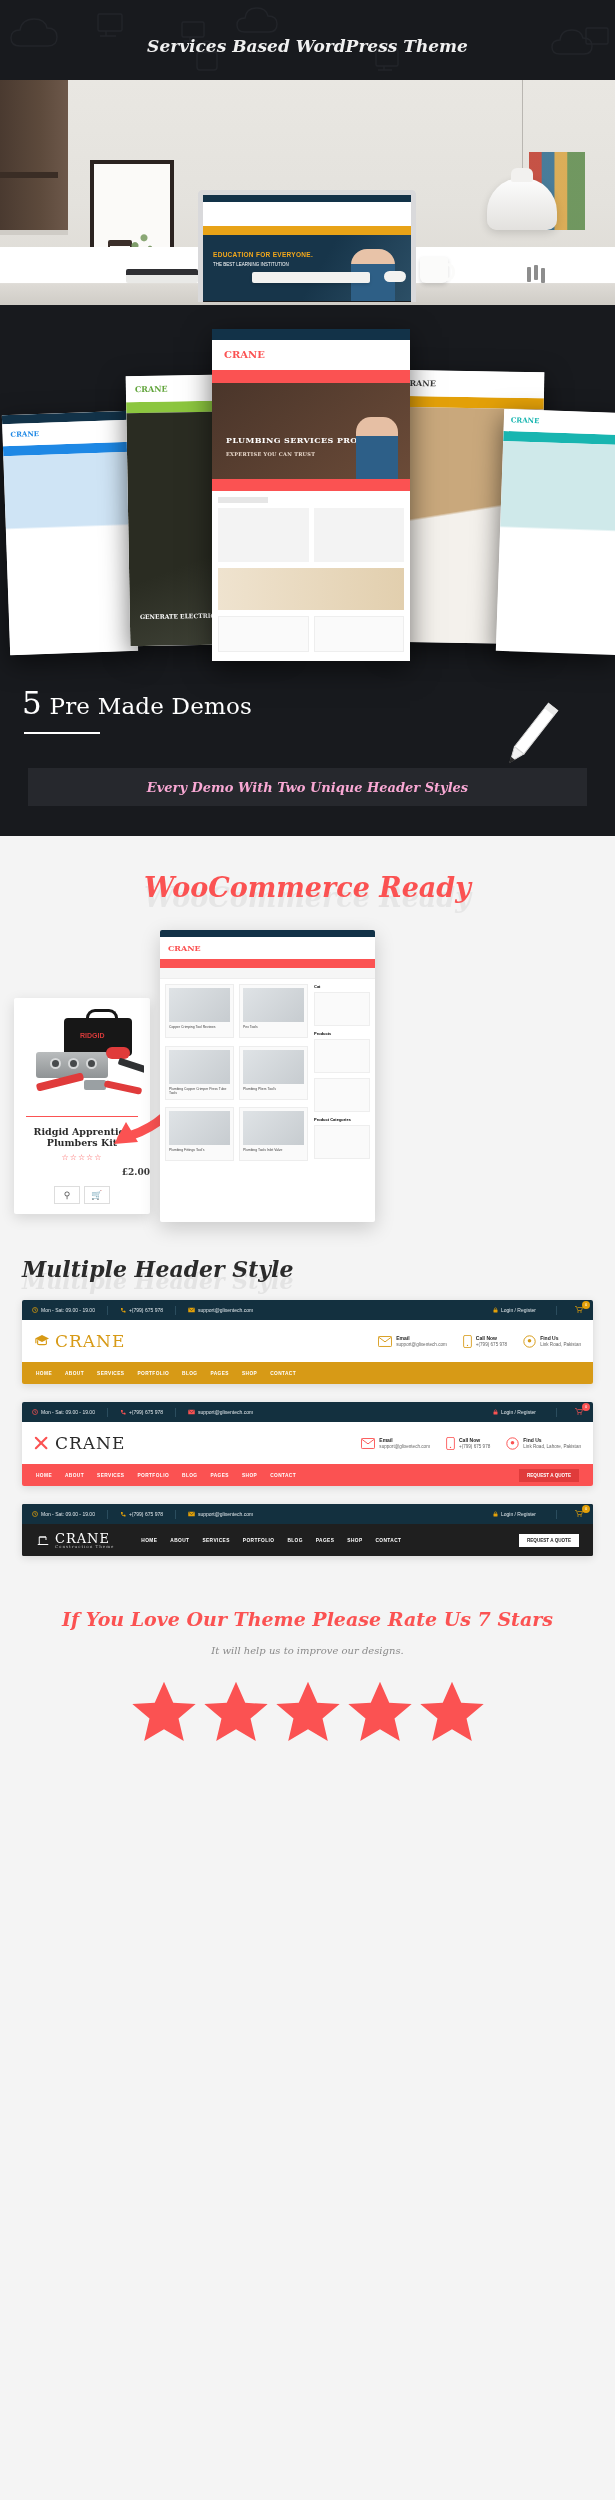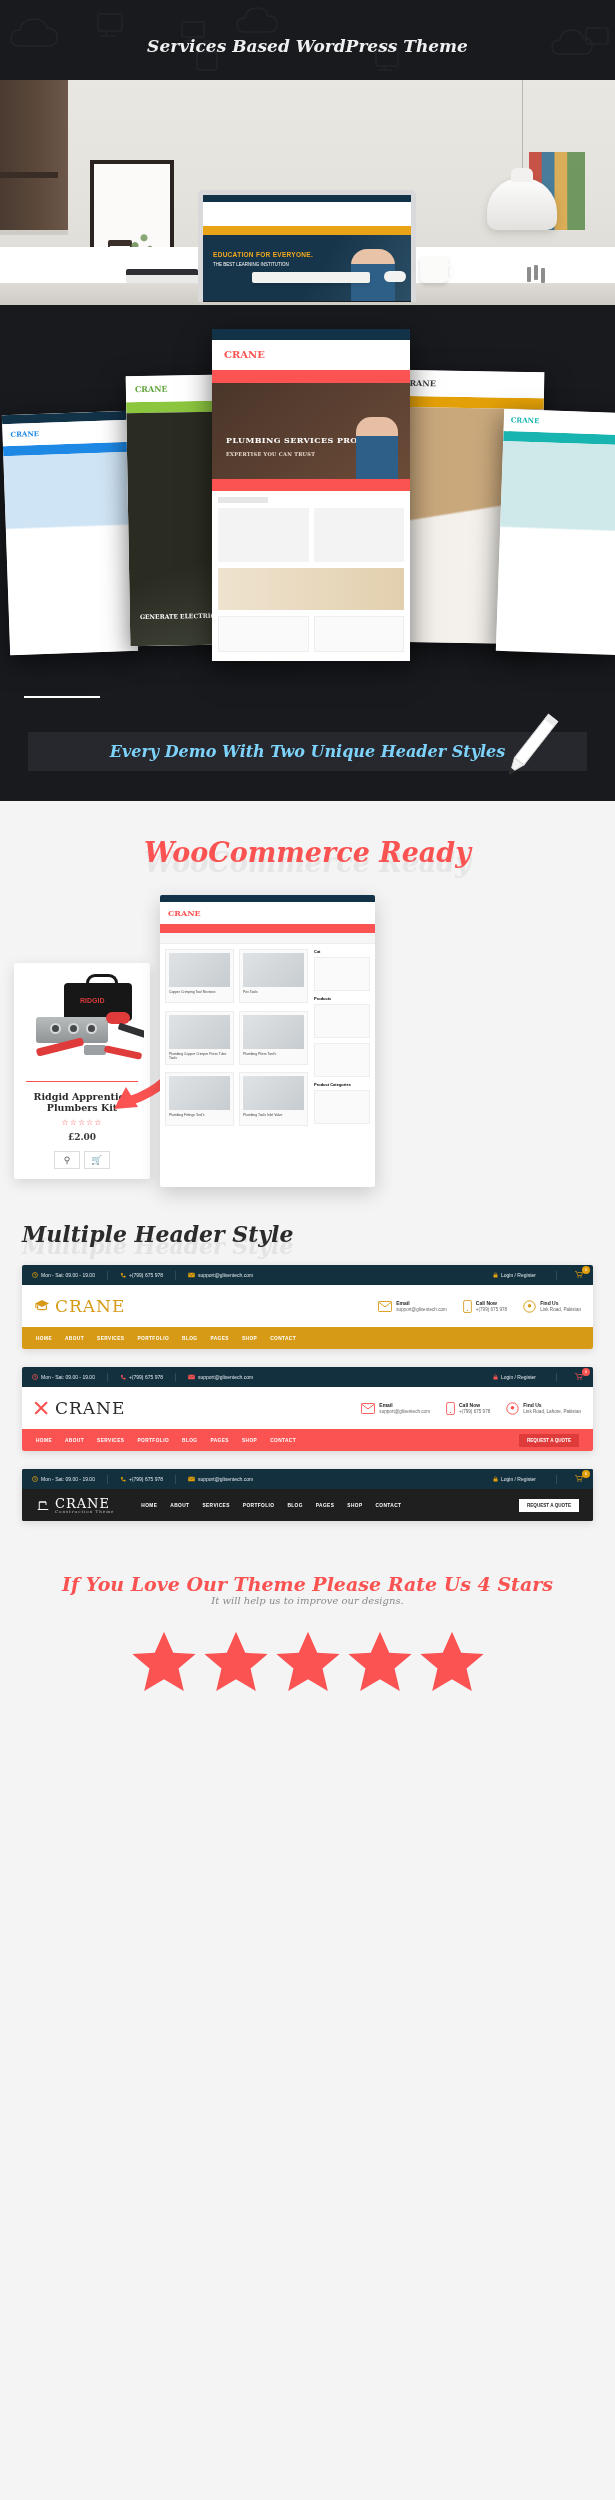--- a/index.html
+++ b/index.html
@@ -207,21 +207,21 @@
     width:92px; height:92px; z-index:4;
   }
   .demo-banner {
     margin:34px 28px 0;
     background:#26282d;
     text-align:center;
     padding:10px 6px;
   }
   .demo-banner span {
     font-family:"DejaVu Serif", serif; font-style:italic;
-    color:#7dd3fc; font-size:16px; font-weight:700;
+    color:#f9a8d4; font-size:13px; font-weight:700;
   }
 
   
   .woo { background:#f4f4f4; padding:32px 0 10px; }
   .woo-title-wrap { position:relative; text-align:center; height:56px; }
   .woo-ghost {
     position:absolute; left:0; right:0; top:14px;
     font-family:"DejaVu Serif", serif; font-style:italic; font-weight:700;
     font-size:27px; color:#e6e6e6;
   }
@@ -282,21 +282,21 @@
     background:#9aa0a3; border-radius:2px;
   }
   .product-divider { height:1px; background:#fb5252; margin:8px 12px 9px; }
   .product-name {
     font-family:"DejaVu Serif", serif; font-weight:700;
     font-size:9.5px; color:#2b2b2b;
   }
   .product-stars { color:#fb5252; font-size:8px; letter-spacing:1px; margin-top:5px; }
   .product-price {
     font-family:"DejaVu Serif", serif; font-weight:700;
-    font-size:9px; color:#3a3a3a; margin-top:5px;
+    font-size:9px; color:#3a3a3a; margin-top:5px;text-align:right;
   }
   .product-actions { margin-top:9px; display:flex; justify-content:center; gap:4px; }
   .product-actions button {
     width:26px; height:18px; background:#fff; border:1px solid #ddd;
     font-size:9px; color:#555; cursor:pointer;
   }
 
   .arrow-curve { position:absolute; left:110px; top:168px; width:80px; height:60px; }
 
   .shop-shot {
@@ -381,21 +381,21 @@
   .hdr3 { background:#1f1f1f; }
 
   
   .rate { background:#f4f4f4; text-align:center; padding:14px 0 30px; }
   .rate-title {
     font-family:"DejaVu Serif",serif; font-style:italic; font-weight:700;
     color:#fb5252; font-size:19px;
   }
   .rate-sub {
     font-family:"DejaVu Serif",serif; font-style:italic;
-    color:#8a8a8a; font-size:10px; margin-top:0;
+    color:#8a8a8a; font-size:10px; margin-top:15px;
   }
   .stars-row { margin-top:24px; display:flex; justify-content:center; gap:6px; }
   .bigstar { width:66px; height:64px; }
 </style>
 </head>
 <body>
 
 <div class="page">
 
   <section class="hero">
@@ -540,20 +540,24 @@
 
     <div class="caption">
       <svg class="pencil" viewBox="0 0 100 100">
         <g transform="rotate(38 50 50)">
           <rect x="44" y="8" width="13" height="60" fill="#ffffff" stroke="#d8d8d8" stroke-width="1"></rect>
           <polygon points="44,68 57,68 50.5,84" fill="#f2f2f2" stroke="#d8d8d8" stroke-width="1"></polygon>
           <polygon points="47.5,79 53.5,79 50.5,86" fill="#2b2b2b"></polygon>
           <rect x="44" y="8" width="13" height="7" fill="#e9e9e9"></rect>
         </g>
       </svg>
+      <div class="demo-h">
+        <span class="num">5</span>
+        <span>Pre Made Demos</span>
+      </div>
       <div class="demo-rule"></div>
     </div>
 
     <div class="demo-banner">
       <span>Every Demo With Two Unique Header Styles</span>
     </div>
   </section>
 
   <section class="woo">
     <div class="woo-title-wrap">
@@ -899,21 +903,21 @@
         <a>BLOG</a>
         <a>PAGES</a>
         <a>SHOP</a>
         <a>CONTACT</a>
         <span class="hdr-quote" style="background:#fff;color:#1f1f1f">REQUEST A QUOTE</span>
       </div>
     </div>
   </section>
 
   <section class="rate">
-    <div class="rate-title">If You Love Our Theme Please Rate Us 4 Stars</div>
+    <div class="rate-title">If You Love Our Theme Please Rate Us 7 Stars</div>
     <div class="rate-sub">It will help us to improve our designs.</div>
     <div class="stars-row">
       <svg class="bigstar" viewBox="0 0 50 48">
           <polygon points="25,1 32,17 49,18 36,29 40,46 25,37 10,46 14,29 1,18 18,17" fill="#fb5252"></polygon>
         </svg>
       <svg class="bigstar" viewBox="0 0 50 48">
           <polygon points="25,1 32,17 49,18 36,29 40,46 25,37 10,46 14,29 1,18 18,17" fill="#fb5252"></polygon>
         </svg>
       <svg class="bigstar" viewBox="0 0 50 48">
           <polygon points="25,1 32,17 49,18 36,29 40,46 25,37 10,46 14,29 1,18 18,17" fill="#fb5252"></polygon>

